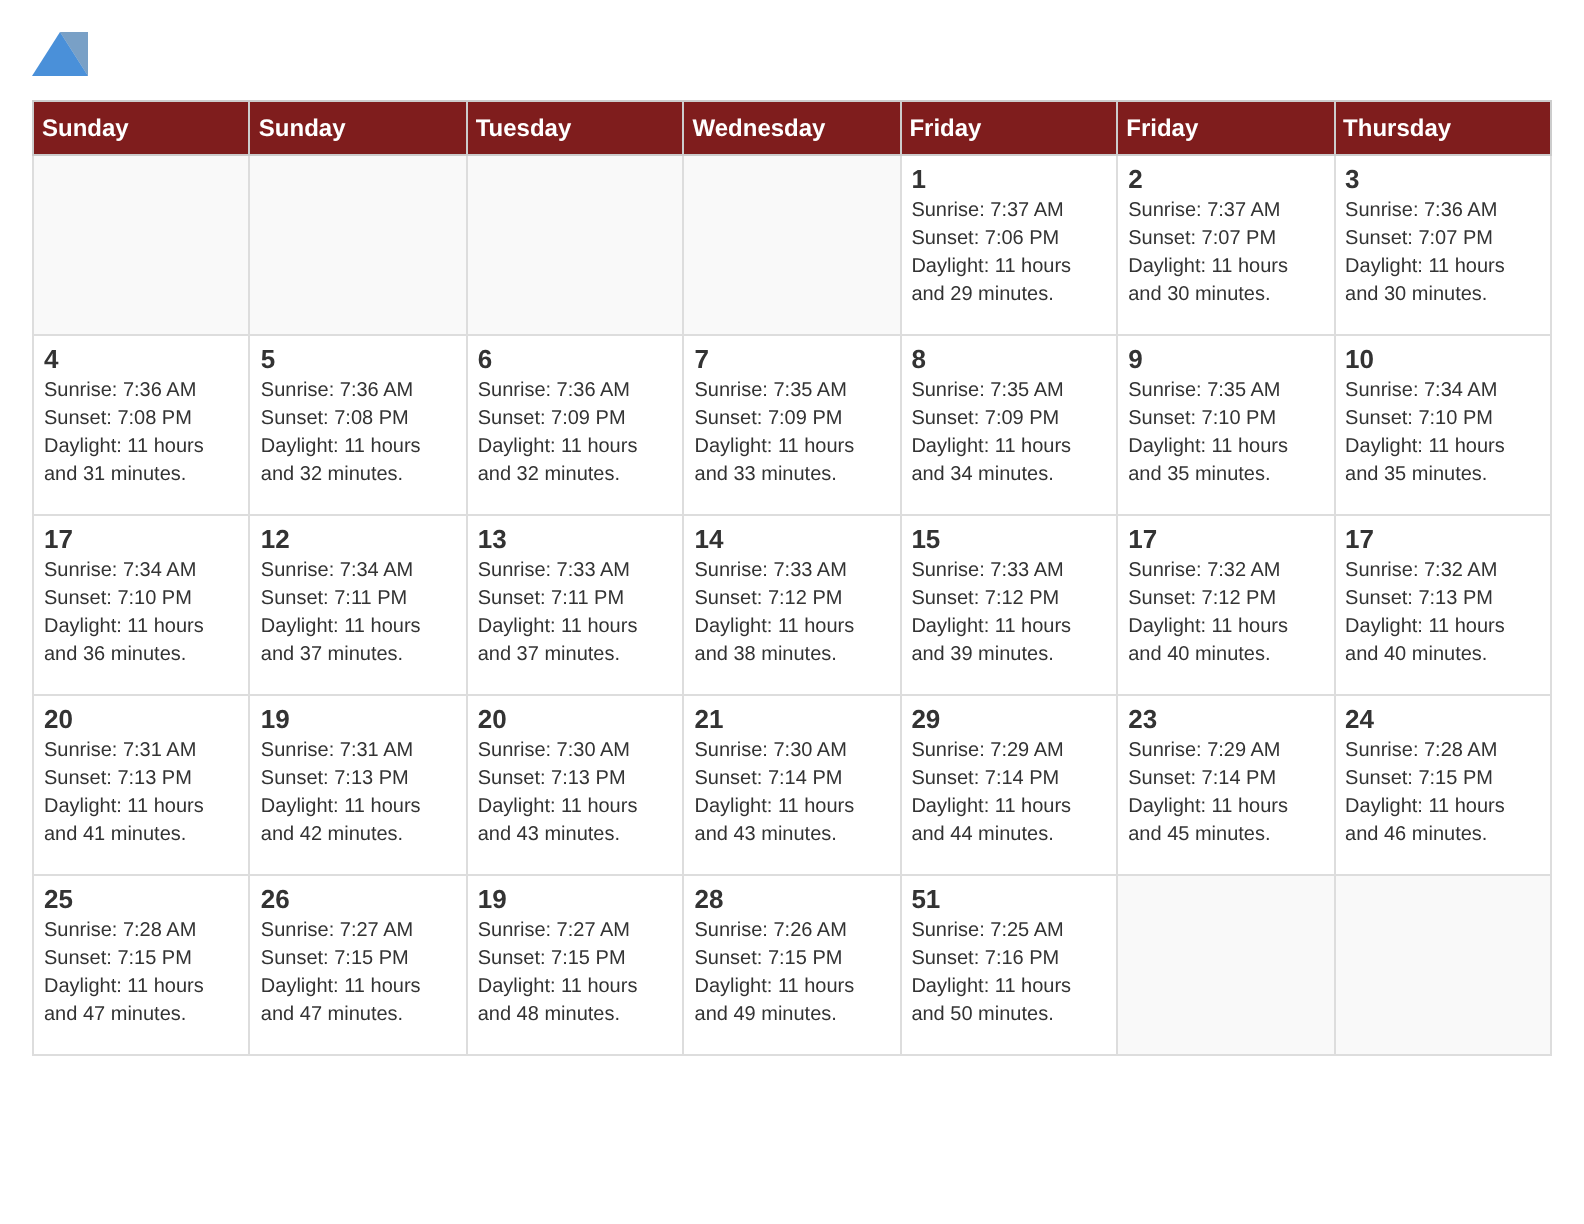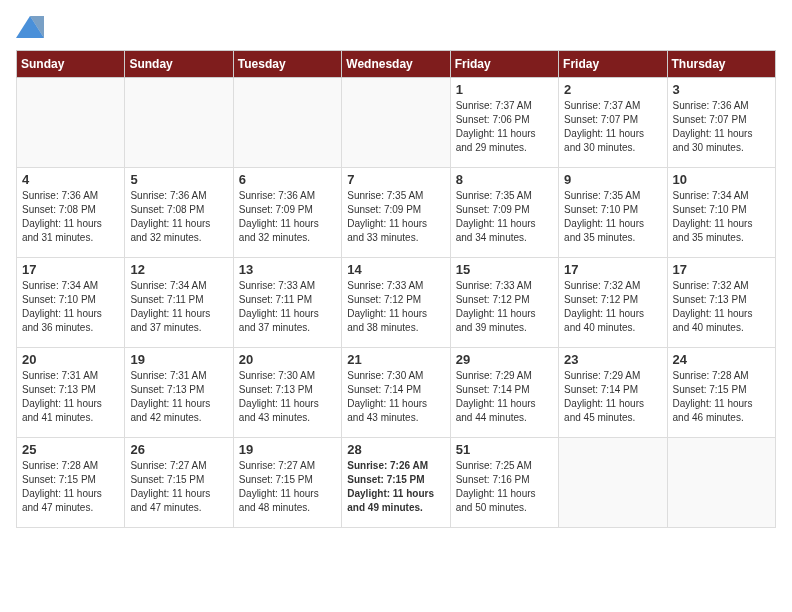--- a/index.html
+++ b/index.html
@@ -303,21 +303,21 @@
         </td>
         <td>
           <div class="day-number">19</div>
           <div class="day-info" style="white-space: pre-line;">Sunrise: 7:27 AM
 Sunset: 7:15 PM
 Daylight: 11 hours
 and 48 minutes.</div>
         </td>
         <td>
           <div class="day-number">28</div>
-          <div class="day-info" style="white-space: pre-line; font-weight: bold;">Sunrise: 7:26 AM
+          <div class="day-info" style="white-space: pre-line;">Sunrise: 7:26 AM
 Sunset: 7:15 PM
 Daylight: 11 hours
 and 49 minutes.</div>
         </td>
         <td>
           <div class="day-number">51</div>
           <div class="day-info" style="white-space: pre-line;">Sunrise: 7:25 AM
 Sunset: 7:16 PM
 Daylight: 11 hours
 and 50 minutes.</div>

